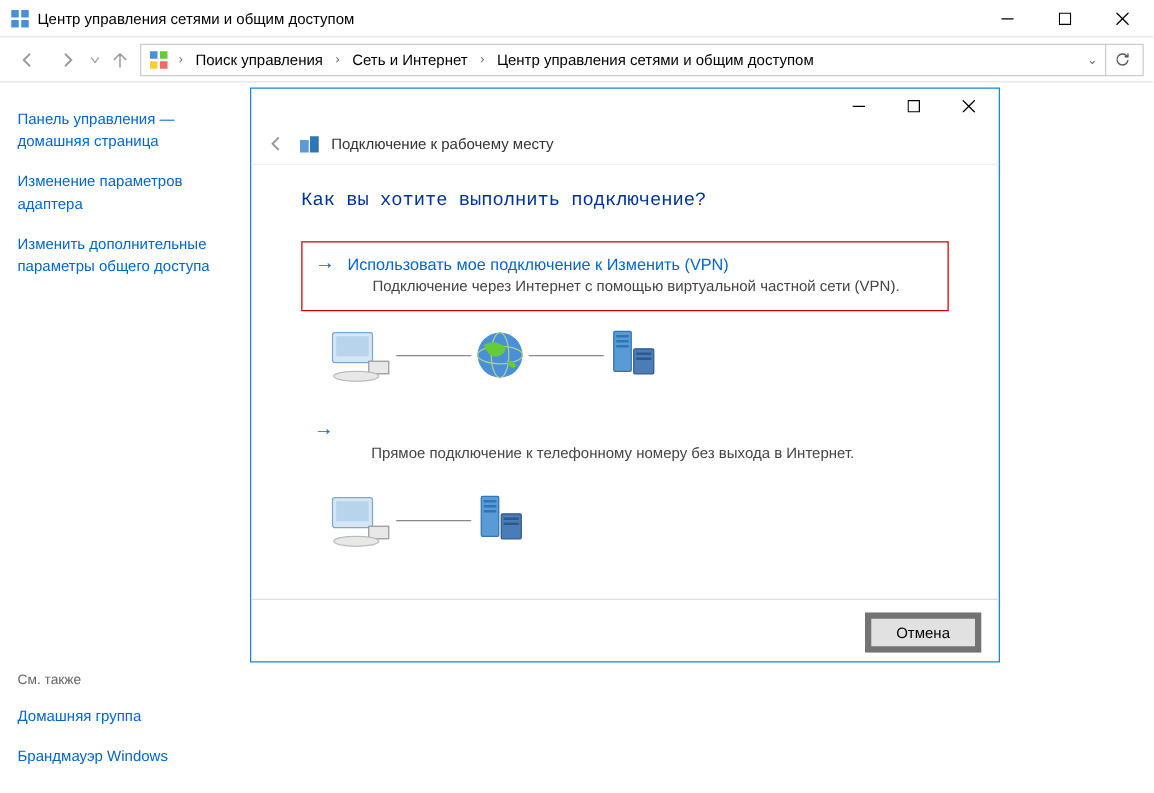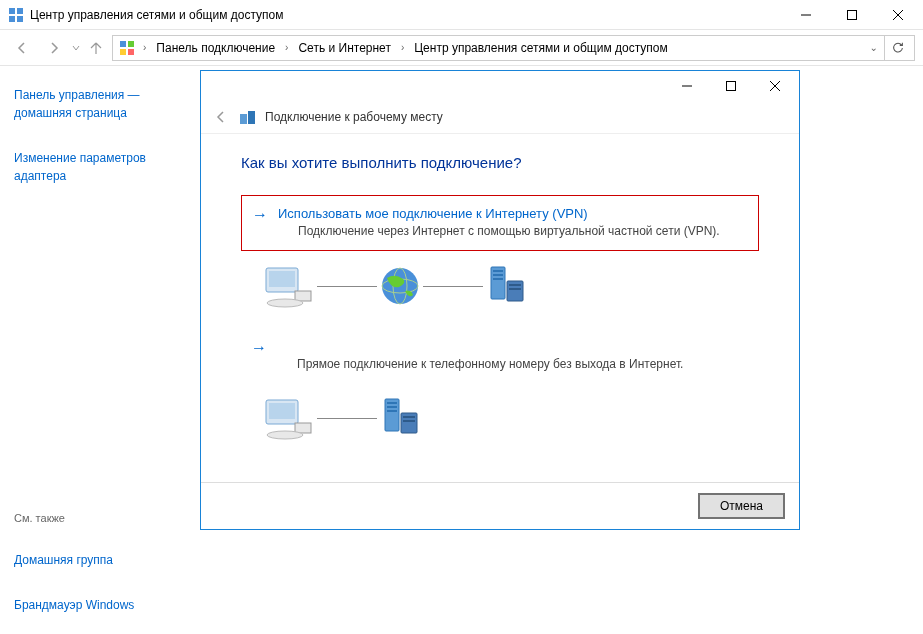--- a/index.html
+++ b/index.html
@@ -60,21 +60,21 @@
       align-items: center;
       padding: 0 6px;
     }
     .searchbox input { flex: 1; border: 0; outline: 0; font-size: 12px; color: #888; }
     .content { display: flex; height: calc(100% - 66px); }
     .sidebar {
       width: 200px;
       padding: 20px 14px;
       display: flex;
       flex-direction: column;
-      gap: 27px;
+      gap: 14px;
     }
     .side-link { color: #0066cc; cursor: pointer; line-height: 1.5; font-size: 12px; }
     .side-spacer { flex: 1; }
     .side-also { color: #666; font-size: 11px; margin-bottom: 0;}
     .main { flex: 1; position: relative; }
 
     
     .dialog {
       position: absolute;
       left: 0; top: 4px;
@@ -97,40 +97,40 @@
       display: flex;
       align-items: center;
       padding: 6px 10px;
       gap: 8px;
       border-bottom: 1px solid #eee;
     }
     .dlg-back { width: 20px; height: 20px; color: #999; display: flex; align-items: center; justify-content: center; cursor: pointer;}
     .dlg-hicon { width: 18px; height: 18px; display: inline-flex; }
     .dlg-htitle { font-size: 12px; color: #333; }
     .dlg-body { flex: 1; padding: 20px 40px; }
-    .dlg-question { color: #003399; font-size: 15px; margin-bottom: 24px; }
+    .dlg-question { color: #003399; font-size: 15px; margin-bottom: 24px; font-family: Liberation Mono, monospace; }
     .option {
       padding: 8px 10px 12px 10px;
       cursor: pointer;
     }
     .option.highlighted { border: 1px solid #cc0000; }
     .opt-head { display: flex; align-items: center; gap: 10px; }
     .opt-arrow { color: #0066cc; font-size: 16px; }
     .opt-title { color: #0066cc; font-size: 13px; }
     .opt-desc { color: #444; font-size: 12px; margin-left: 46px; margin-top: 2px; }
     .diagram { display: flex; align-items: center; gap: 0; margin: 12px 0 20px 20px; }
     .line { width: 60px; height: 1px; background: #888; }
     .dlg-footer {
       border-top: 1px solid #ddd;
       padding: 10px 14px;
       display: flex;
       justify-content: flex-end;
     }
     .btn {
-      border: 2px solid #737373;
+      border: 5px solid #737373;
       background: #e1e1e1;
       padding: 4px 20px;
       font-size: 12px;
       cursor: pointer;
     }
   </style>
 </head>
 <body>
 
 <div class="titlebar">
@@ -185,39 +185,40 @@
   <div class="breadcrumb">
     <span class="bc-icon">
         <svg width="16" height="16" viewBox="0 0 16 16">
           <rect x="1" y="1" width="6" height="6" fill="#4a90d9"></rect>
           <rect x="9" y="1" width="6" height="6" fill="#6c3"></rect>
           <rect x="1" y="9" width="6" height="6" fill="#fc3"></rect>
           <rect x="9" y="9" width="6" height="6" fill="#f66"></rect>
         </svg>
       </span>
     <span class="bc-sep">›</span>
-    <span class="bc-item">Панель подключение</span>
+    <span class="bc-item">Поиск управления</span>
     <span class="bc-sep">›</span>
     <span class="bc-item">Сеть и Интернет</span>
     <span class="bc-sep">›</span>
     <span class="bc-item">Центр управления сетями и общим доступом</span>
     <div style="flex:1"></div>
     <span class="bc-sep">⌄</span>
     <div class="bc-refresh">
         <svg width="14" height="14" viewBox="0 0 16 16">
           <path d="M13 8 A5 5 0 1 1 12 4.5 M13 2 L13 5 L10 5" fill="none" stroke="currentColor" stroke-width="1.2"></path>
         </svg>
       </div>
   </div>
 </div>
 
 <div class="content">
   <div class="sidebar">
     <div class="side-link">Панель управления — домашняя страница</div>
     <div class="side-link">Изменение параметров адаптера</div>
+    <div class="side-link">Изменить дополнительные параметры общего доступа</div>
     <div class="side-spacer"></div>
     <div class="side-also">См. также</div>
     <div class="side-link">Домашняя группа</div>
     <div class="side-link">Брандмауэр Windows</div>
   </div>
 
   <div class="main">
     <div class="dialog">
       <div class="dlg-titlebar">
         <div class="dlg-win-btn">
@@ -250,21 +251,21 @@
             </svg>
           </span>
         <span class="dlg-htitle">Подключение к рабочему месту</span>
       </div>
       <div class="dlg-body">
         <div class="dlg-question">Как вы хотите выполнить подключение?</div>
 
         <div class="option highlighted">
           <div class="opt-head">
             <span class="opt-arrow">→</span>
-            <span class="opt-title">Использовать мое подключение к Интернету (VPN)</span>
+            <span class="opt-title">Использовать мое подключение к Изменить (VPN)</span>
           </div>
           <div class="opt-desc">Подключение через Интернет с помощью виртуальной частной сети (VPN).</div>
         </div>
 
         <div class="diagram">
           <svg width="56" height="46">
               <rect x="5" y="5" width="32" height="24" rx="2" fill="#d8e6f3" stroke="#7aa9d4"></rect>
               <rect x="8" y="8" width="26" height="16" fill="#b8d4ec"></rect>
               <rect x="34" y="28" width="16" height="10" fill="#e8e8e8" stroke="#999"></rect>
               <ellipse cx="24" cy="40" rx="18" ry="4" fill="#e8e8e8" stroke="#bbb"></ellipse>

